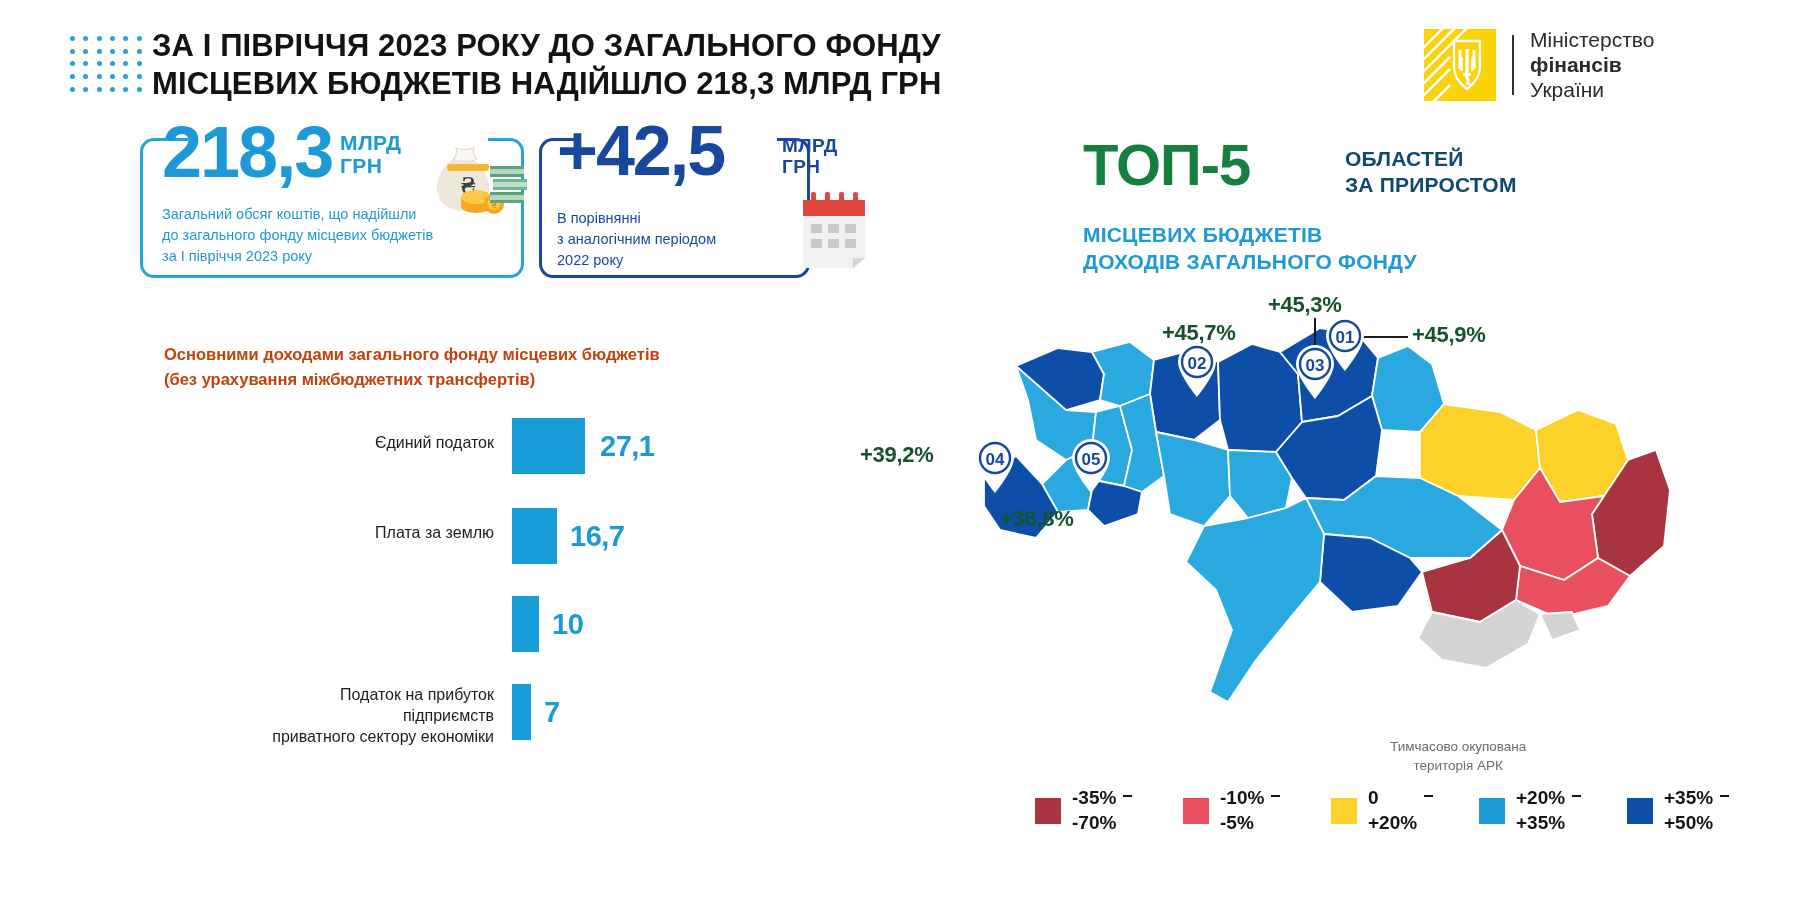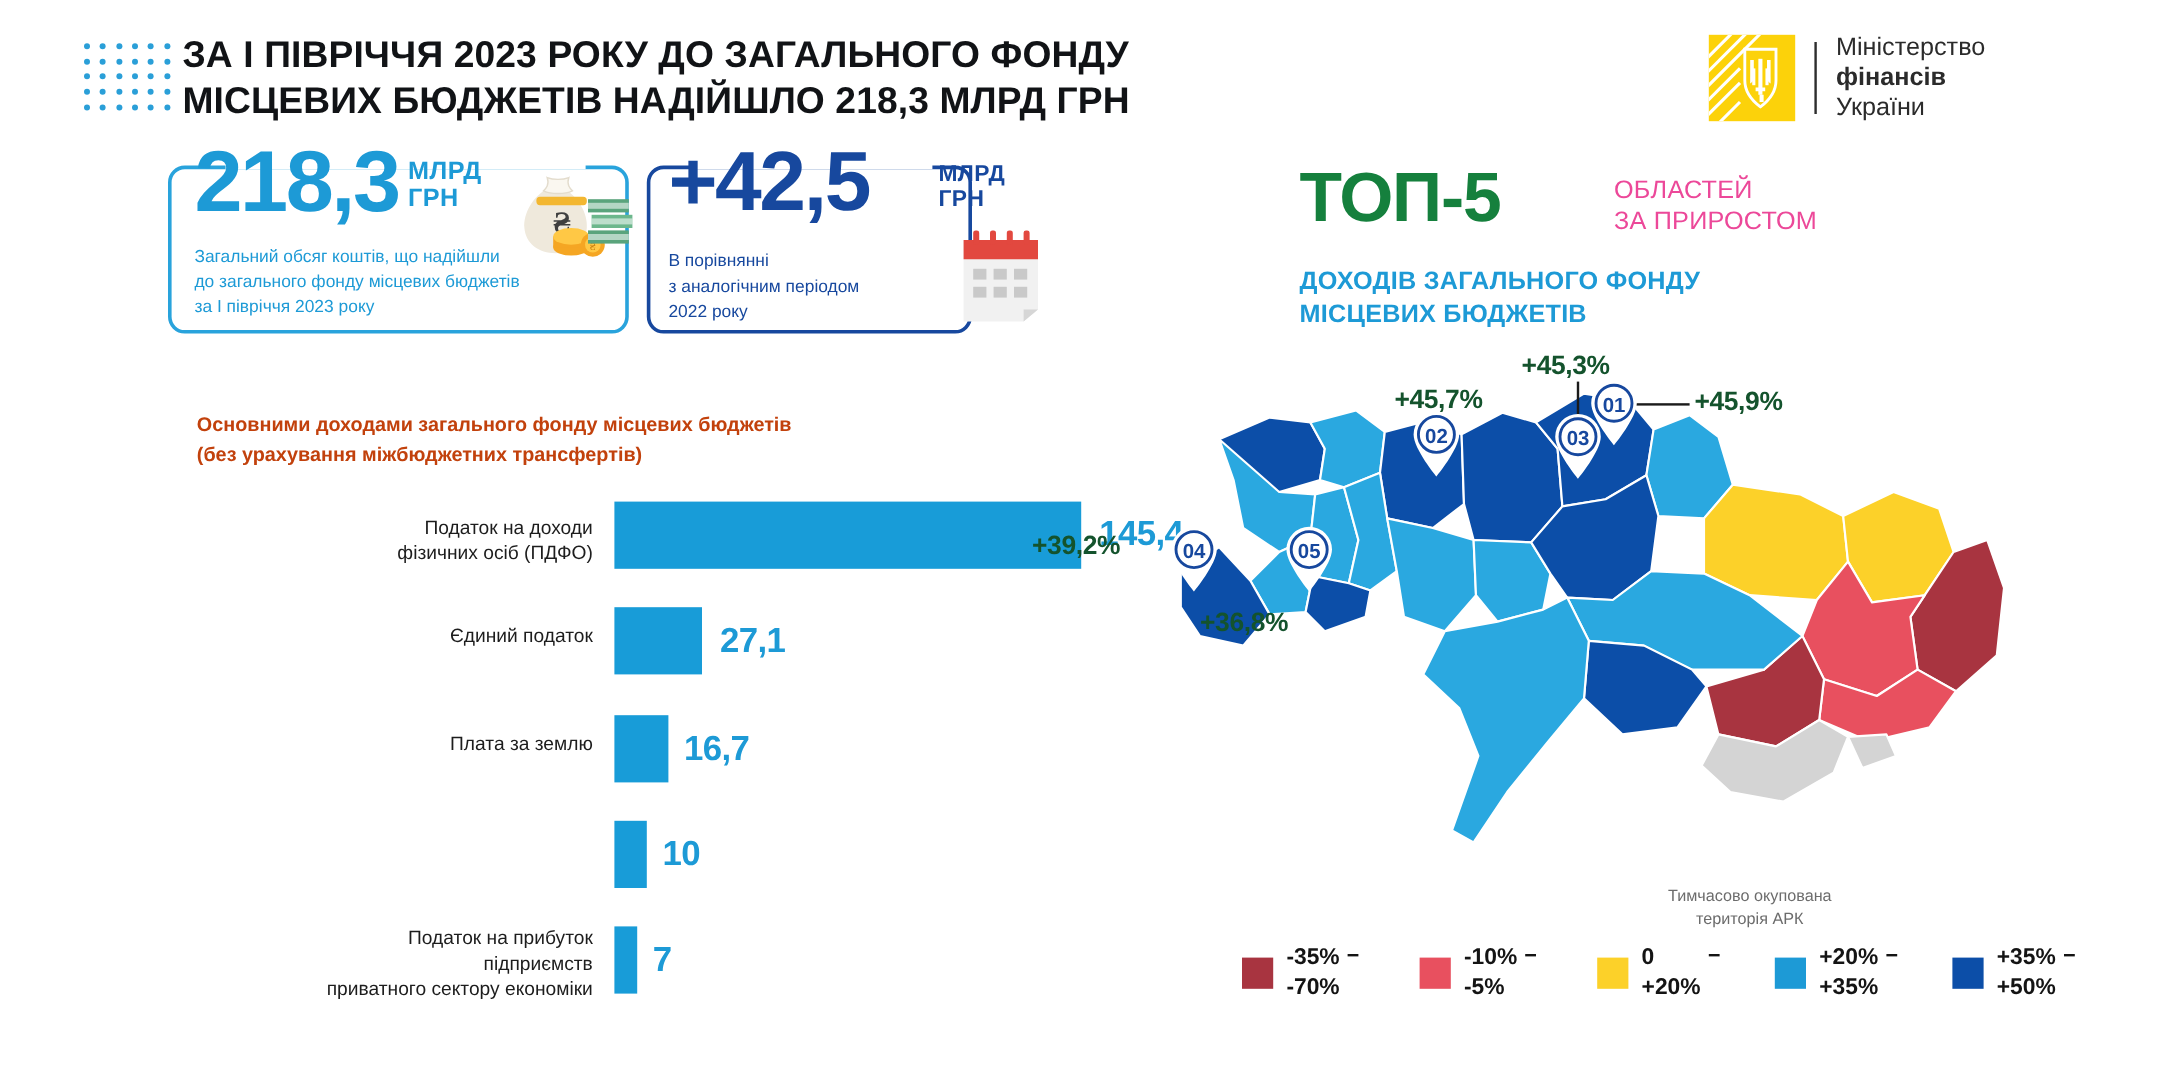--- a/index.html
+++ b/index.html
@@ -69,21 +69,21 @@
   #chart-caption { position:absolute; left:164px; top:342px; font-size:16.5px; font-weight:700; line-height:1.5; color:#c2410c; }
   #bars { position:absolute; left:164px; top:418px; width:760px; }
   .bar-row { position:relative; height:88px; }
   .bar-label { position:absolute; right:none; width:330px; left:0; text-align:right; font-size:16px; line-height:1.32; color:#1d1d1d; }
   .bar-rect { position:absolute; left:348px; background:#189cd8; }
   .bar-value { position:absolute; font-size:29px; font-weight:700; color:#1d9ad6; letter-spacing:-.5px; }
 
   
   #top5 { position:absolute; left:1083px; top:142px; width:620px; }
   #top5-big { position:absolute; left:0; top:-6px; font-size:58px; font-weight:700; color:#15803d; letter-spacing:-1px; line-height:1; }
-  #top5-side { position:absolute; left:262px; top:4px; font-size:21px; font-weight:400; color:#ec4899; line-height:1.26; letter-spacing:.2px; }
+  #top5-side { position:absolute; left:262px; top:4px; font-size:21px; font-weight:700; color:#0c4a6e; line-height:1.26; letter-spacing:.2px; }
   #top5-bottom { position:absolute; left:0; top:80px; font-size:21px; font-weight:700; color:#1d9ad6; line-height:1.28; letter-spacing:.2px; }
 
   
   #map-wrap { position:absolute; left:980px; top:300px; width:700px; height:420px; }
   #map-svg { position:absolute; left:0; top:0; }
 
   .pct { position:absolute; font-size:22px; font-weight:700; color:#14532d; letter-spacing:-.3px; white-space:nowrap; }
   .pin { position:absolute; width:46px; height:58px; }
   .leader { position:absolute; background:#1b1b1b; }
 
@@ -243,26 +243,20 @@
     </g>
     <path d="M56 72 h12 l-12 10 z" fill="#d6d6d6"></path>
   </svg>
 </div>
 
 <div id="chart-caption" style="white-space:pre-line;">Основними доходами загального фонду місцевих бюджетів
 (без урахування міжбюджетних трансфертів)</div>
 
 <div id="bars">
 
-  <div class="bar-row">
-    <div class="bar-label" style="top: 12px; white-space: pre-line;" style2="">Податок на доходи
-фізичних осіб (ПДФО)</div>
-    <div class="bar-rect" style="top:0px; width:389px; height:56px;"></div>
-    <div class="bar-value" style="left:752px; top:11px;">145,4</div>
-  </div>
 
   <div class="bar-row">
     <div class="bar-label" style="top: 14px; white-space: pre-line;">Єдиний податок</div>
     <div class="bar-rect" style="top:0px; width:73px; height:56px;"></div>
     <div class="bar-value" style="left:436px; top:12px;">27,1</div>
   </div>
 
   <div class="bar-row">
     <div class="bar-label" style="top: 16px; white-space: pre-line;">Плата за землю</div>
     <div class="bar-rect" style="top:2px; width:45px; height:56px;"></div>
@@ -283,22 +277,22 @@
   </div>
 </div>
 
 <div id="top5">
   <div id="top5-big">ТОП-5</div>
   <div id="top5-side">
     <div>ОБЛАСТЕЙ</div>
     <div>ЗА ПРИРОСТОМ</div>
   </div>
   <div id="top5-bottom">
+    <div>МІСЦЕВИХ БЮДЖЕТІВ</div>
     <div>ДОХОДІВ ЗАГАЛЬНОГО ФОНДУ</div>
-    <div>МІСЦЕВИХ БЮДЖЕТІВ</div>
   </div>
 </div>
 
 <div id="map-wrap">
   <svg id="map-svg" width="700" height="420" viewBox="0 0 700 420">
     <g stroke="#ffffff" stroke-width="1.8" stroke-linejoin="round">
 
       <path d="M36 66 L78 48 L112 52 L124 74 L120 100 L86 110 L48 100 Z" fill="#0c4ea8"></path>
 
       <path d="M124 74 L112 52 L150 42 L174 60 L170 94 L140 106 L120 100 Z" fill="#2aa8e0"></path>

